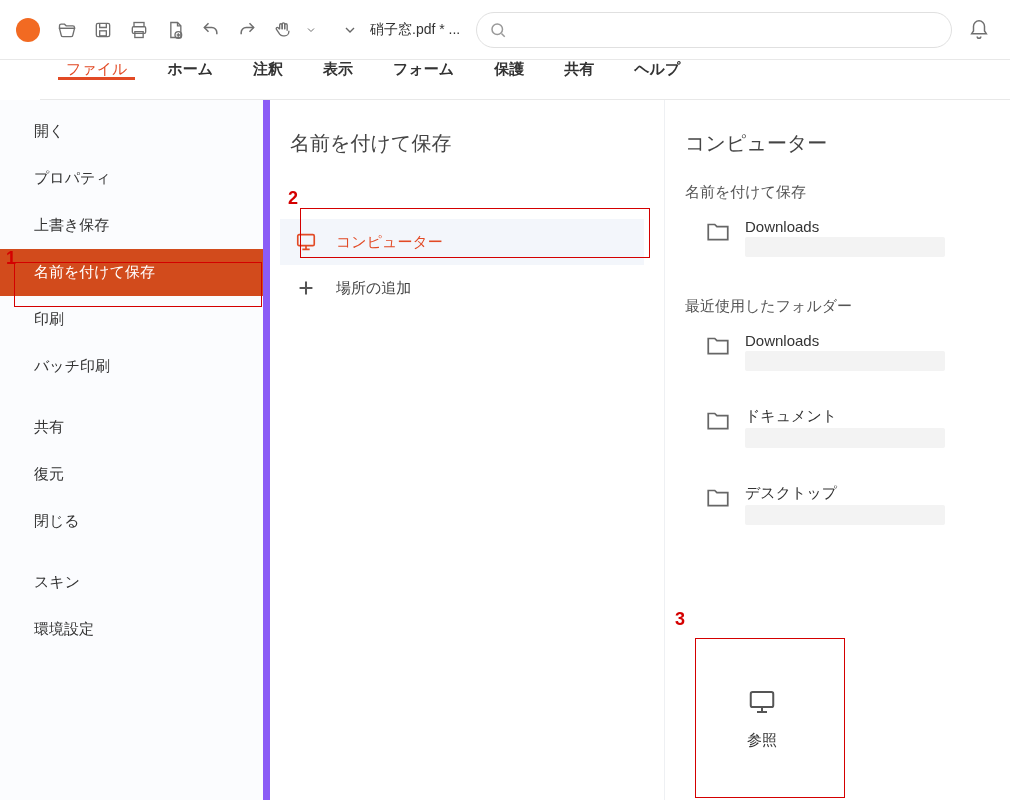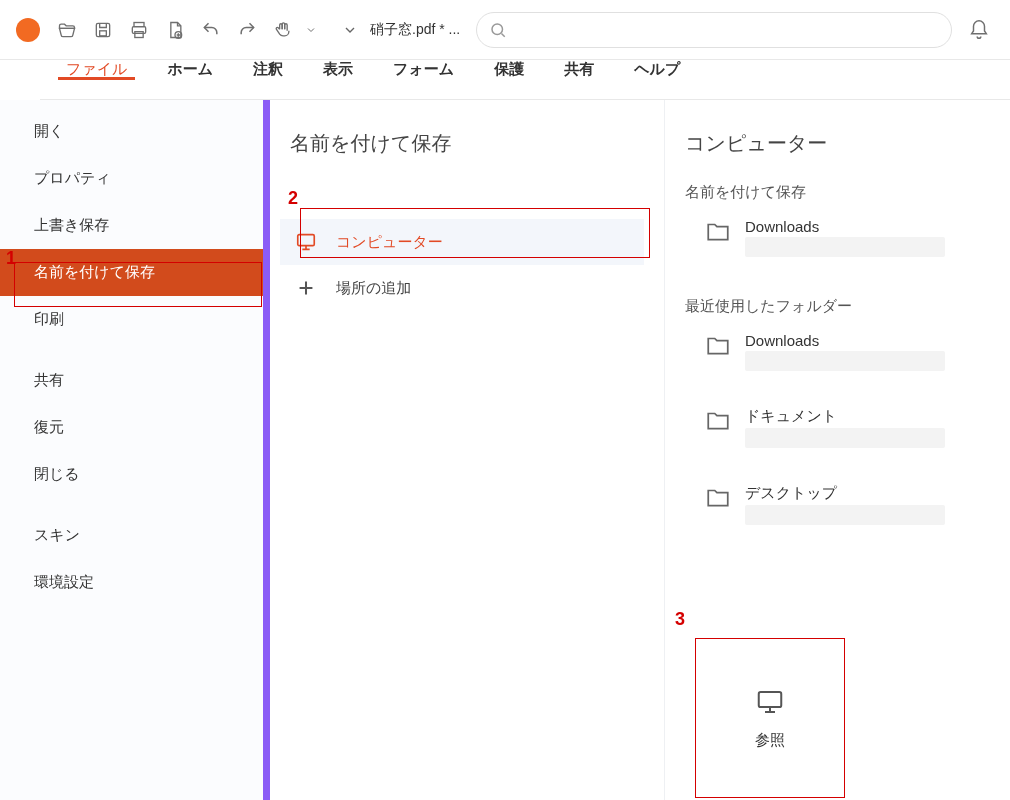--- a/index.html
+++ b/index.html
@@ -177,21 +177,21 @@
     }
     .browse-box {
       width: 150px; height: 160px;
       display: flex; flex-direction: column;
       align-items: center; justify-content: center;
       gap: 14px;
       cursor: pointer;
       font-size: 15px;
       color: #333;
       position: absolute;
-      left: 30px;
+      left: 22px;
       bottom: 2px;
     }
 
     
     .callout {
       position: absolute;
       color: #d40000;
       font-weight: 700;
       font-size: 18px;
       z-index: 50;
@@ -319,20 +319,21 @@
 <div class="main">
 
   <div class="col-left">
     <div class="file-item"><span>開く</span></div>
     <div class="file-item"><span>プロパティ</span></div>
     <div class="file-item"><span>上書き保存</span></div>
     <div class="file-item selected">
       <span>名前を付けて保存</span>
     </div>
     <div class="file-item"><span>印刷</span></div>
+    <div class="file-item"><span>バッチ印刷</span></div>
     <div class="file-group-sep"></div>
     <div class="file-item"><span>共有</span></div>
     <div class="file-item"><span>復元</span></div>
     <div class="file-item"><span>閉じる</span></div>
     <div class="file-group-sep"></div>
     <div class="file-item"><span>スキン</span></div>
     <div class="file-item"><span>環境設定</span></div>
 
     <div class="callout" style="left:6px; top:148px;">1</div>
     <div class="red-box" style="left:14px; top:162px; width:248px; height:45px;"></div>

